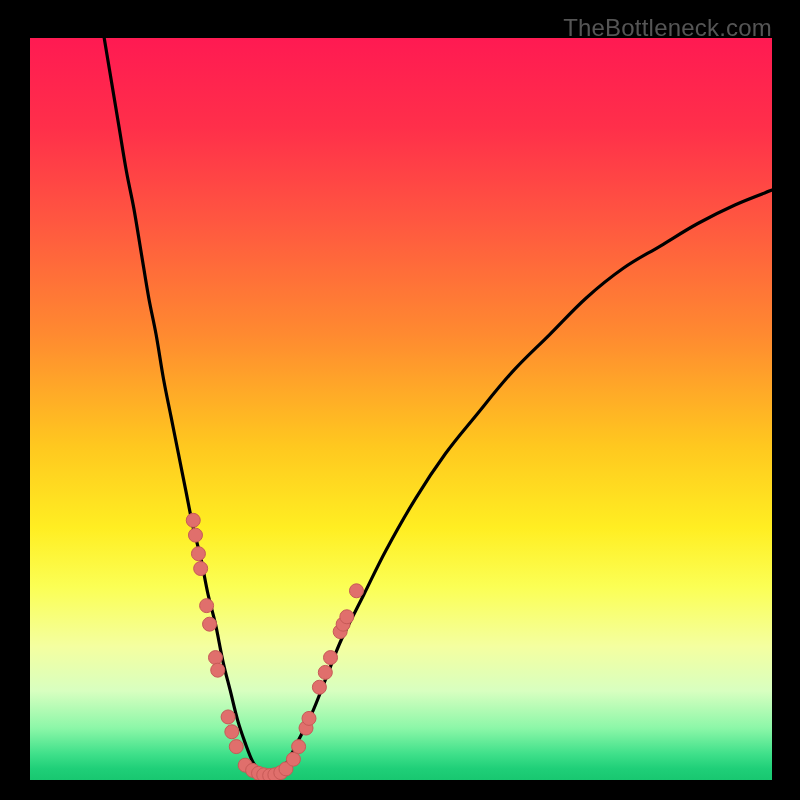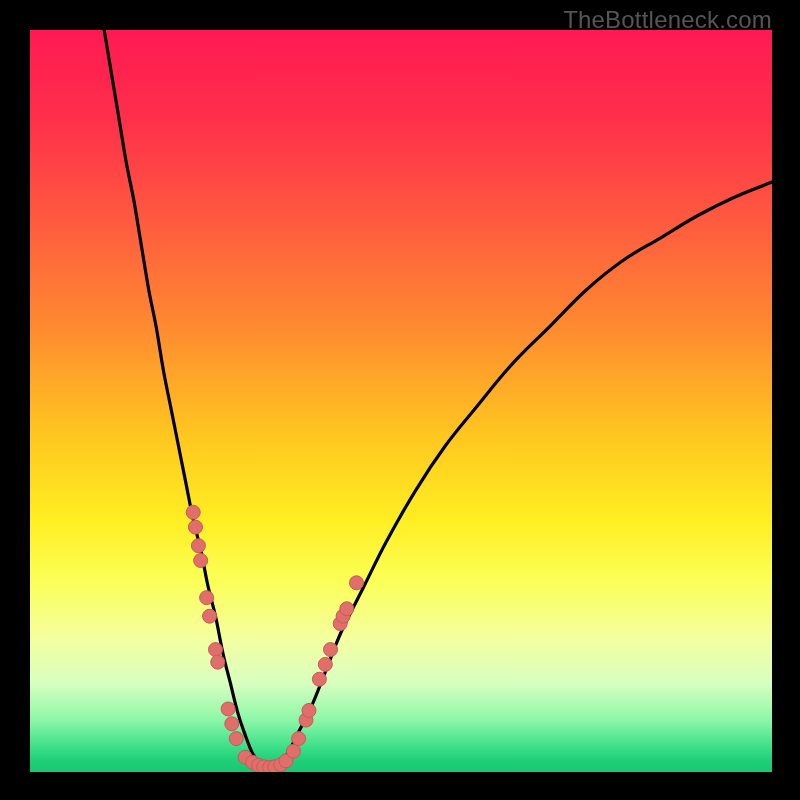--- a/index.html
+++ b/index.html
@@ -6,21 +6,21 @@
     margin: 0;
     padding: 0;
     width: 800px;
     height: 800px;
     overflow: hidden;
     background: #000;
     font-family: Arial, Helvetica, sans-serif;
   }
   .frame {
     position: absolute;
-    left: 0; top: 0;
+    left: 0; top: 8px;
     width: 800px; height: 677px;
     background: #000;
   }
   .plot-area {
     position: absolute;
     left: 30px;
     top: 30px;
     width: 742px;
     height: 742px;
     overflow: hidden;

